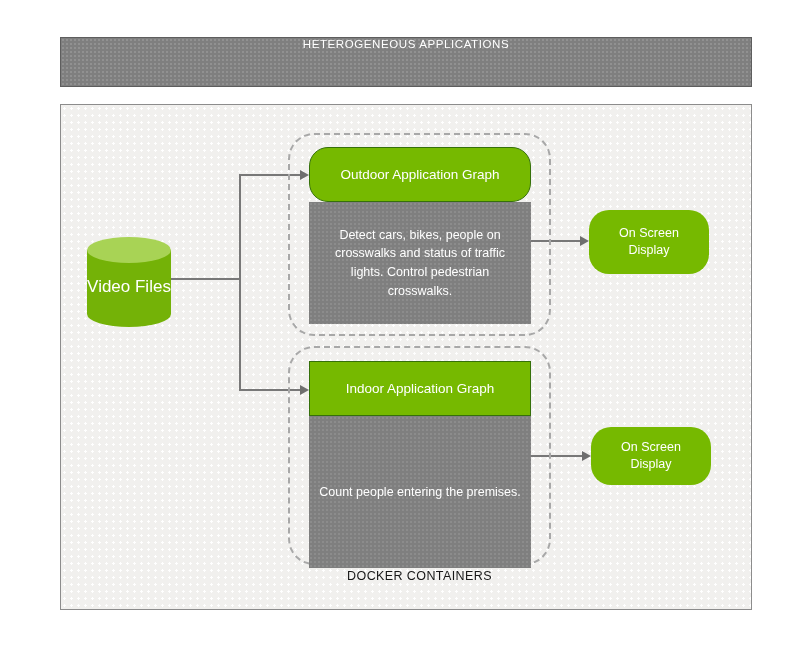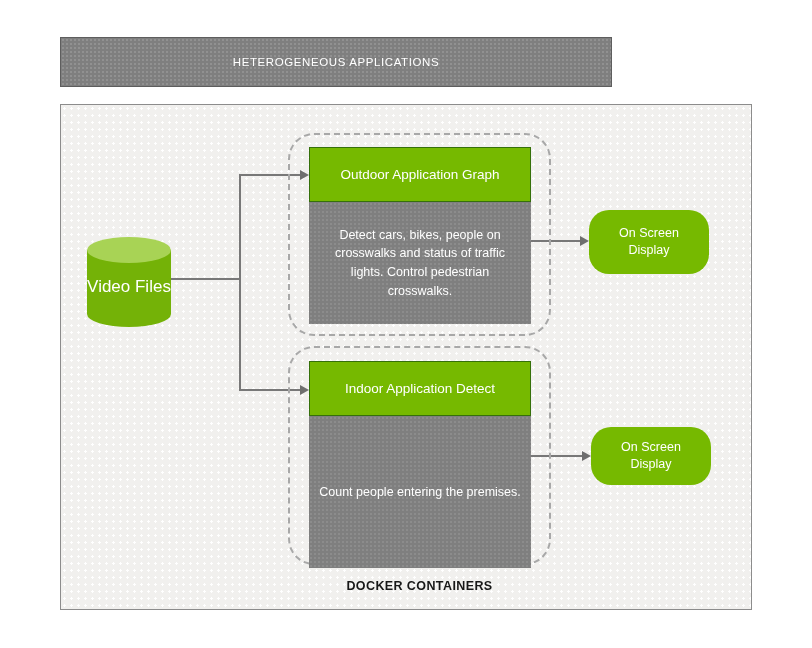--- a/index.html
+++ b/index.html
@@ -1,26 +1,26 @@
 <!DOCTYPE html>
 <html><head>
 <meta charset="utf-8">
 <style>
   * { margin:0; padding:0; box-sizing:border-box; }
   html,body { width:812px; height:648px; background:#ffffff; font-family:"Liberation Sans", sans-serif; }
   .stage { position:relative; width:812px; height:648px; background:#ffffff; overflow:hidden; }
 
   
   .titlebar {
-    position:absolute; left:60px; top:37px; width:552px; height:50px;
+    position:absolute; left:60px; top:37px; width:692px; height:50px;
     background-color:#7f7f7f;
     background-image:radial-gradient(rgba(255,255,255,0.14) 1px, transparent 1.2px);
     background-size:4px 4px;
     border:1px solid #5e5e5e;
-    display:flex; align-items:center; justify-content:center;
+    display:flex; justify-content:center;
     color:#ffffff; font-size:11.5px; letter-spacing:0.6px; font-weight:500;
   }
 
   
   .canvas {
     position:absolute; left:60px; top:104px; width:692px; height:506px;
     background-color:#f1f0ee;
     background-image:radial-gradient(#ffffff 1.1px, transparent 1.3px);
     background-size:7px 7px;
     border:1px solid #8c8c8c;
@@ -61,39 +61,39 @@
   }
   .node-body {
     position:absolute; left:248px; width:222px;
     background-color:#7f7f7f;
     background-image:radial-gradient(rgba(255,255,255,0.10) 1px, transparent 1.1px);
     background-size:4px 4px;
     display:flex; align-items:center; justify-content:center;
     color:#ffffff; font-size:12.5px; line-height:1.5; text-align:center;
     padding:17px 8px;
   }
-  .hdr-outdoor  { top:42px; }
+  .hdr-outdoor  { top:42px;border-radius:19px; }
   .body-outdoor { top:97px;  height:122px; }
   .hdr-indoor   { top:256px; }
   .body-indoor  { top:311px; height:152px; }
 
   
   .osd {
     position:absolute; background:#76b900; border-radius:20px;
     display:flex; align-items:center; justify-content:center;
     color:#ffffff; font-size:12.5px; line-height:1.4; text-align:center;
     padding:0 14px;
   }
   .osd-1 { left:528px; top:105px; width:120px; height:64px; }
   .osd-2 { left:530px; top:322px; width:120px; height:58px; }
 
   
   .group-caption {
-    position:absolute; left:227px; top:474px; width:263px;
-    text-align:center; color:#171717; font-size:12.5px; letter-spacing:0.4px;font-weight:bold;
+    position:absolute; left:227px; top:464px; width:263px;
+    text-align:center; color:#171717; font-size:12.5px; letter-spacing:0.4px;
   }
 
   
   .hline { position:absolute; height:0; border-top:2px solid #787878; }
   .vline { position:absolute; width:0;  border-left:2px solid #787878; }
   .arrowhead {
     position:absolute; width:0; height:0;
     border-left:9px solid #6e6e6e;
     border-top:5px solid transparent;
     border-bottom:5px solid transparent;
@@ -147,21 +147,21 @@
     <div class="dashed-group group-outdoor"></div>
     <div class="node-header hdr-outdoor">
       <span>Outdoor Application Graph</span>
     </div>
     <div class="node-body body-outdoor">
       <span>Detect cars, bikes, people on crosswalks and status of traffic lights. Control pedestrian crosswalks.</span>
     </div>
 
     <div class="dashed-group group-indoor"></div>
     <div class="node-header hdr-indoor">
-      <span>Indoor Application Detect</span>
+      <span>Indoor Application Graph</span>
     </div>
     <div class="node-body body-indoor">
       <span>Count people entering the premises.</span>
     </div>
 
     <div class="osd osd-1">
       <span>On Screen Display</span>
     </div>
     <div class="osd osd-2">
       <span>On Screen Display</span>

